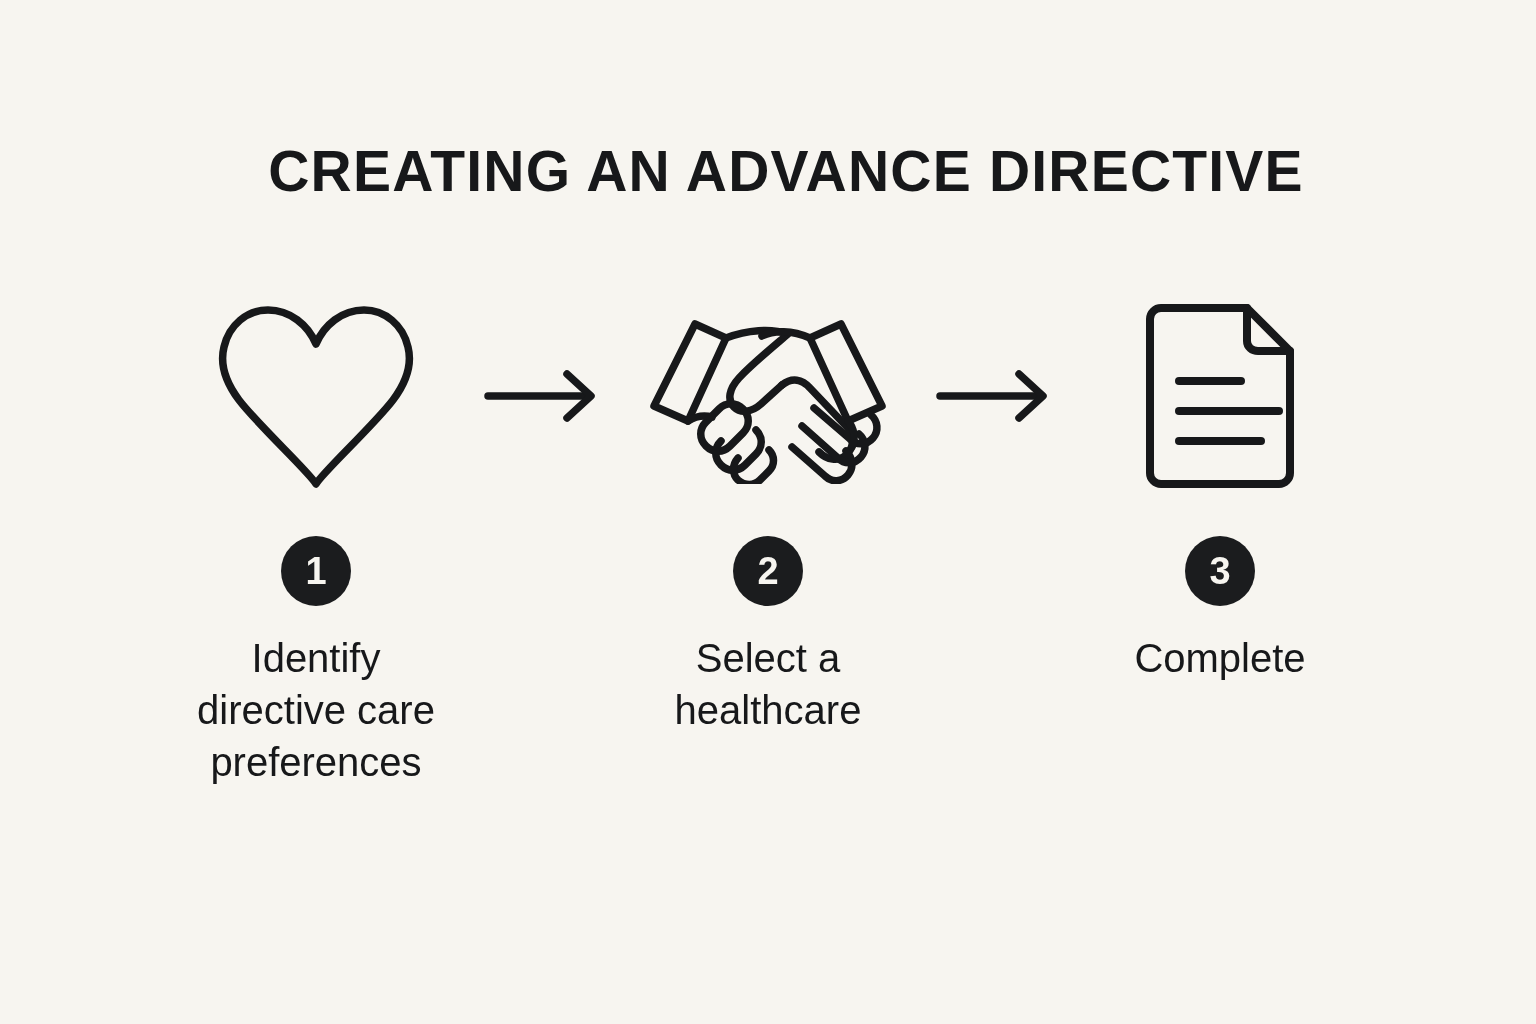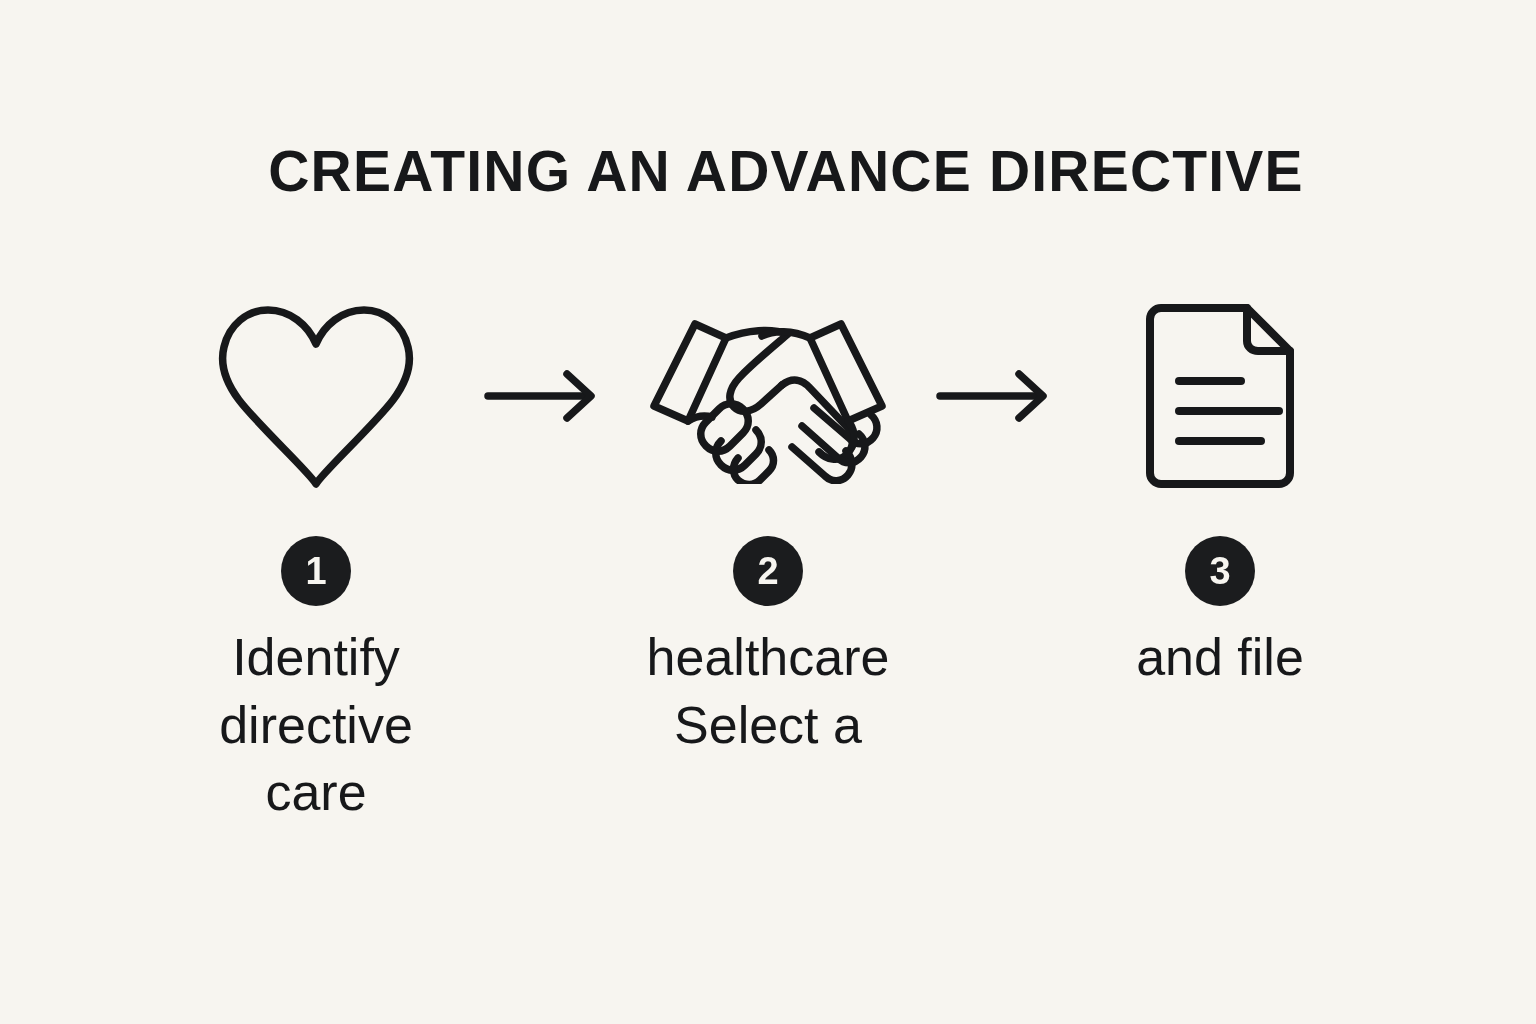--- a/index.html
+++ b/index.html
@@ -77,23 +77,23 @@
     display: flex;
     align-items: center;
     justify-content: center;
     font-size: 38px;
     font-weight: bold;
     margin-top: 32px;
     line-height: 1;
   }
 
   .caption {
-    margin-top: 18px;
+    margin-top: 26px;
     text-align: center;
-    font-size: 52px;
+    font-size: 40px;
     line-height: 1.30;
     color: #17181a;
     font-weight: normal;
   }
   .caption span { display: block; }
 
   
   .arrow-box {
     width: 152px;
     height: 216px;
@@ -127,20 +127,21 @@
                      C 167 9, 185 24, 190 46
                      C 194 62, 190 79, 175 99
                      C 156 124, 104 172, 98 183 Z"></path>
           </svg>
         </span>
       </div>
       <div class="badge">1</div>
       <div class="caption">
         <span>Identify</span>
         <span>directive care</span>
+        <span>preferences</span>
       </div>
     </div>
 
     <div class="arrow-box">
       <span>
         <svg width="118" height="56" viewBox="0 0 118 56" fill="none" stroke="#17181a" stroke-width="7.5" stroke-linecap="round" stroke-linejoin="round">
           <line x1="5" y1="28" x2="103" y2="28"></line>
           <polyline points="84,6 108,28 84,50"></polyline>
         </svg>
       </span>
@@ -185,22 +186,22 @@
             <path d="M172 100 L 208 131 C 215 138, 225 137, 231 130
                      C 237 123, 236 113, 229 107"></path>
 
             <path d="M46 113 C 54 108, 62 107, 70 109"></path>
             <path d="M206 113 C 212 120, 214 130, 210 139"></path>
           </svg>
         </span>
       </div>
       <div class="badge">2</div>
       <div class="caption">
+        <span>Select a</span>
         <span>healthcare</span>
-        <span>Select a</span>
       </div>
     </div>
 
     <div class="arrow-box">
       <span>
         <svg width="118" height="56" viewBox="0 0 118 56" fill="none" stroke="#17181a" stroke-width="7.5" stroke-linecap="round" stroke-linejoin="round">
           <line x1="5" y1="28" x2="103" y2="28"></line>
           <polyline points="84,6 108,28 84,50"></polyline>
         </svg>
       </span>
@@ -219,18 +220,18 @@
             <path d="M110 7 L 110 40 C 110 46, 115 50, 121 50 L 153 50"></path>
 
             <line x1="42" y1="80" x2="104" y2="80"></line>
             <line x1="42" y1="110" x2="142" y2="110"></line>
             <line x1="42" y1="140" x2="124" y2="140"></line>
           </svg>
         </span>
       </div>
       <div class="badge">3</div>
       <div class="caption">
-        <span>and file</span>
+        <span>Complete</span>
       </div>
     </div>
 
   </div>
 </div>
 
 </body></html>

